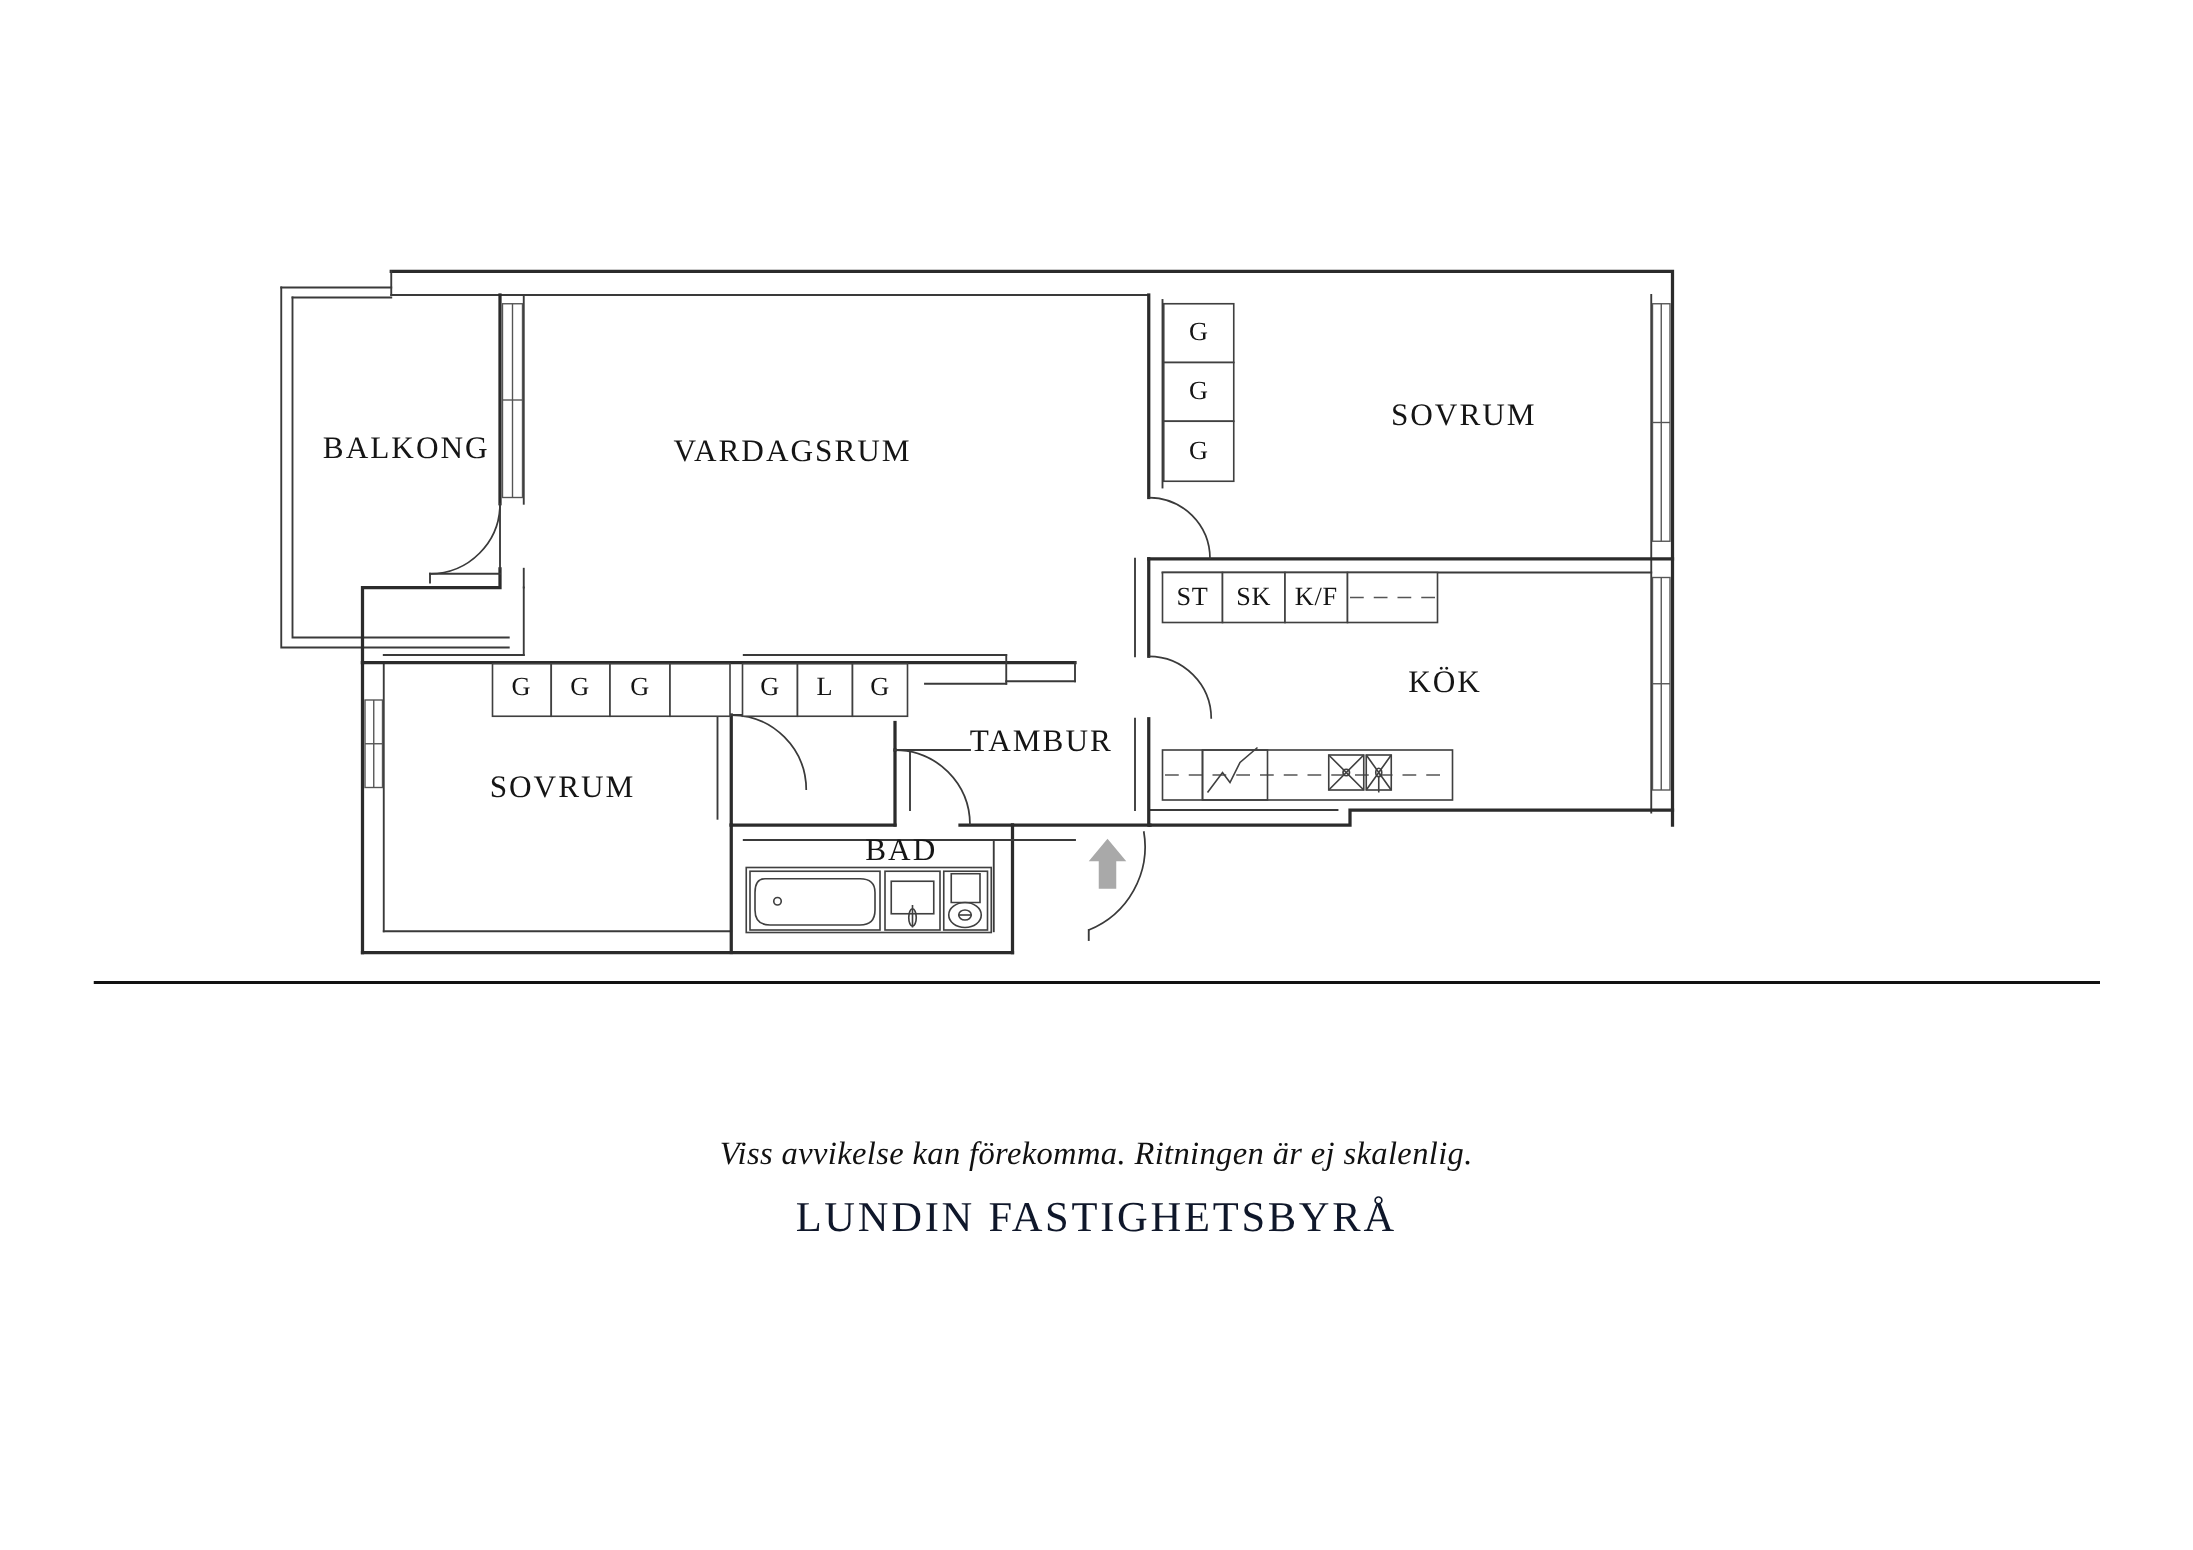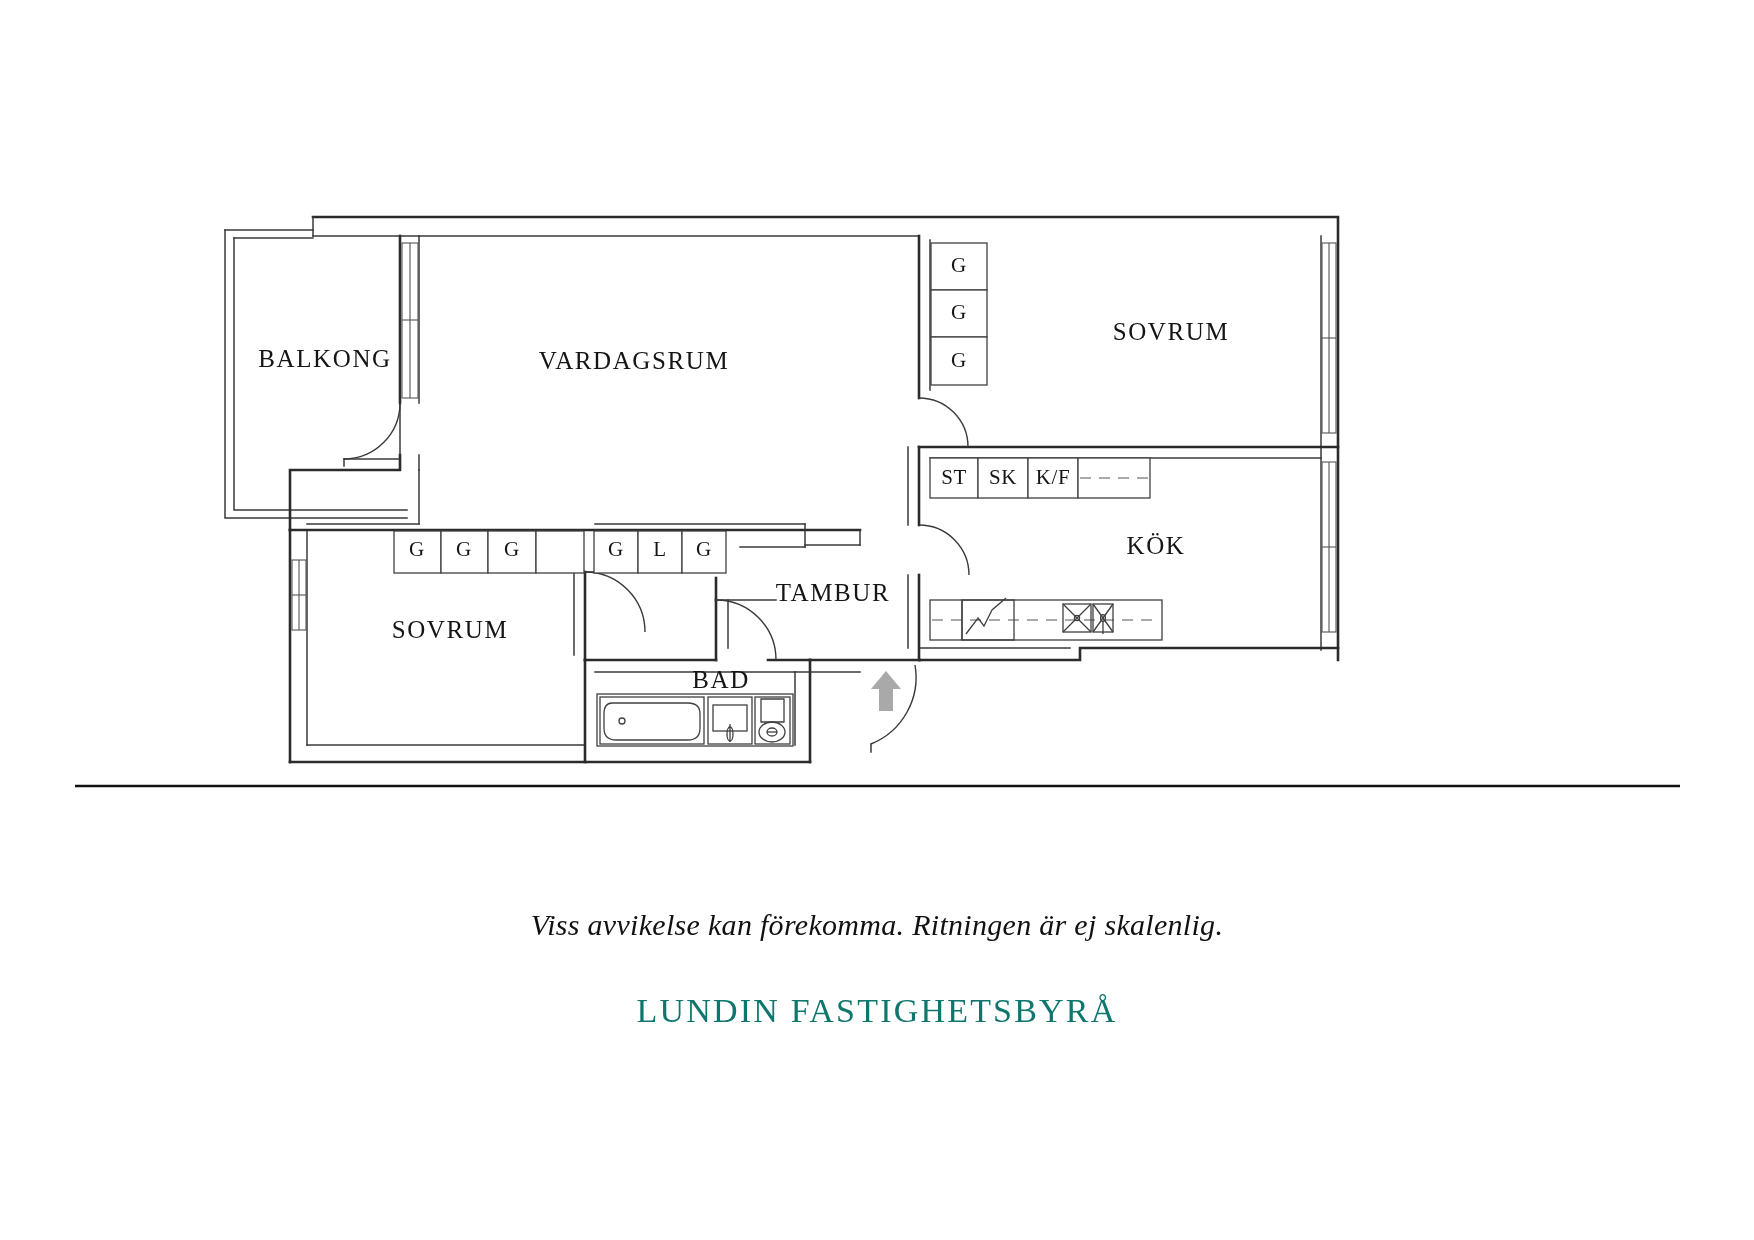--- a/index.html
+++ b/index.html
@@ -97,30 +97,30 @@
   .footer-block {
     position: absolute;
     left: 0;
     width: 1754px;
     text-align: center;
   }
   #footer-disclaimer {
     top: 908px;
     font-family: "Liberation Serif", serif;
     font-style: italic;
-    font-size: 30px;
+    font-size: 26px;
     letter-spacing: 0.3px;
     color: #111111;
   }
   #footer-company {
-    top: 992px;
+    top: 956px;
     font-family: "Liberation Serif", serif;
     font-size: 34px;
     letter-spacing: 2.2px;
-    color: #0f766e;
+    color: #0f172a;
   }
 </style>
 </head>
 <body>
 
 <div id="plan-root">
 
   <svg id="floorplan-svg" viewBox="0 0 1754 1240">
 
     <g>

